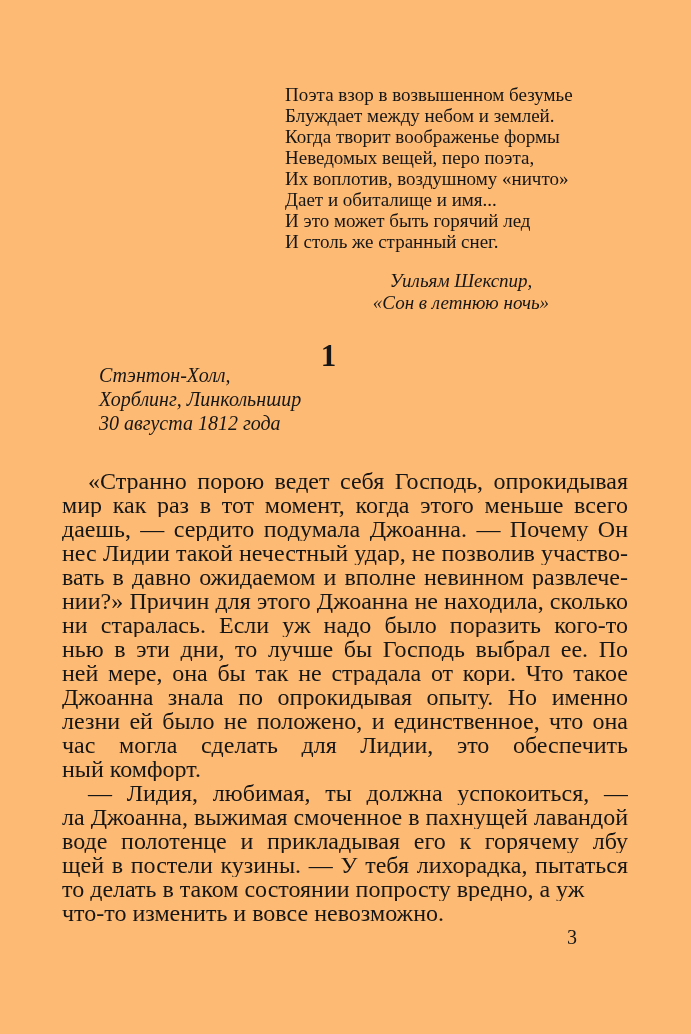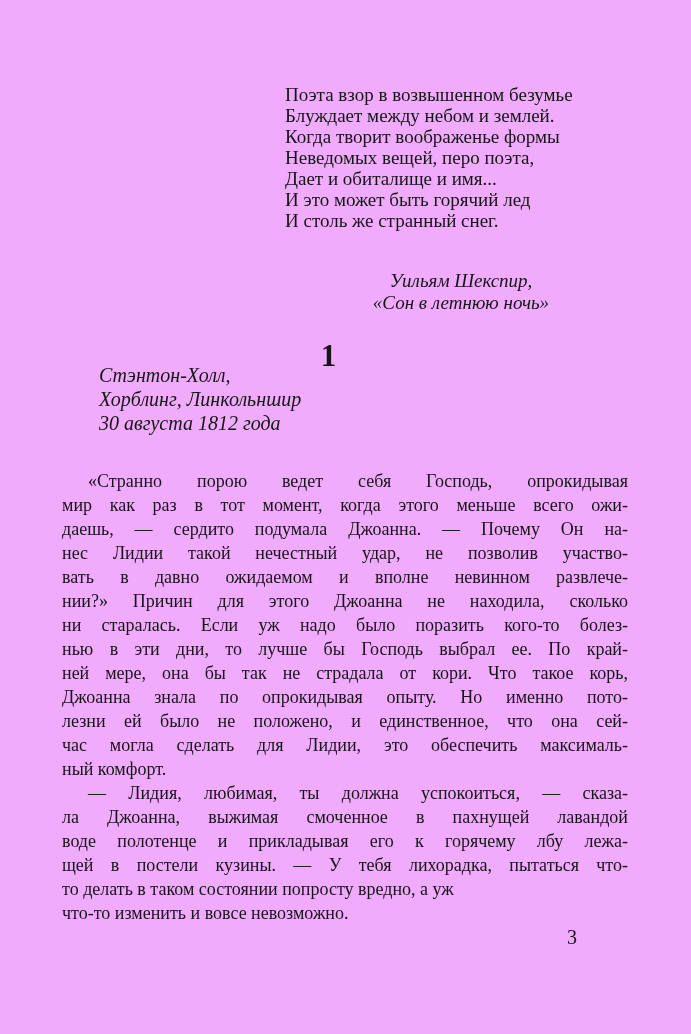--- a/index.html
+++ b/index.html
@@ -4,21 +4,21 @@
 <style>
   html, body {
     margin: 0;
     padding: 0;
     background: #ffffff;
   }
   .page {
     position: relative;
     width: 691px;
     height: 1034px;
-    background: #f0abfc;
+    background: #fdba74;
     color: #161616;
     font-family: "Liberation Serif", "DejaVu Serif", serif;
     overflow: hidden;
   }
   .poem {
     position: absolute;
     left: 285px;
     top: 84px;
     font-size: 19px;
     line-height: 21px;
@@ -52,21 +52,21 @@
     font-style: italic;
     font-size: 20px;
     line-height: 24px;
     white-space: nowrap;
   }
   .body-text {
     position: absolute;
     left: 62px;
     top: 469px;
     width: 566px;
-    font-size: 18px;
+    font-size: 24px;
     line-height: 24px;
   }
   .bl {
     height: 24px;
     overflow: hidden;
   }
   .j {
     text-align: justify;
     text-align-last: justify;
   }
@@ -86,20 +86,21 @@
 </head>
 <body>
 
 <div class="page">
 
   <div class="poem">
     <div class="poem-line">Поэта взор в возвышенном безумье</div>
     <div class="poem-line">Блуждает между небом и землей.</div>
     <div class="poem-line">Когда творит воображенье формы</div>
     <div class="poem-line">Неведомых вещей, перо поэта,</div>
+    <div class="poem-line">Их воплотив, воздушному «ничто»</div>
     <div class="poem-line">Дает и обиталище и имя...</div>
     <div class="poem-line">И это может быть горячий лед</div>
     <div class="poem-line">И столь же странный снег.</div>
   </div>
 
   <div class="attribution">
     <div class="attribution-line">Уильям Шекспир,</div>
     <div class="attribution-line">«Сон в летнюю ночь»</div>
   </div>
 

